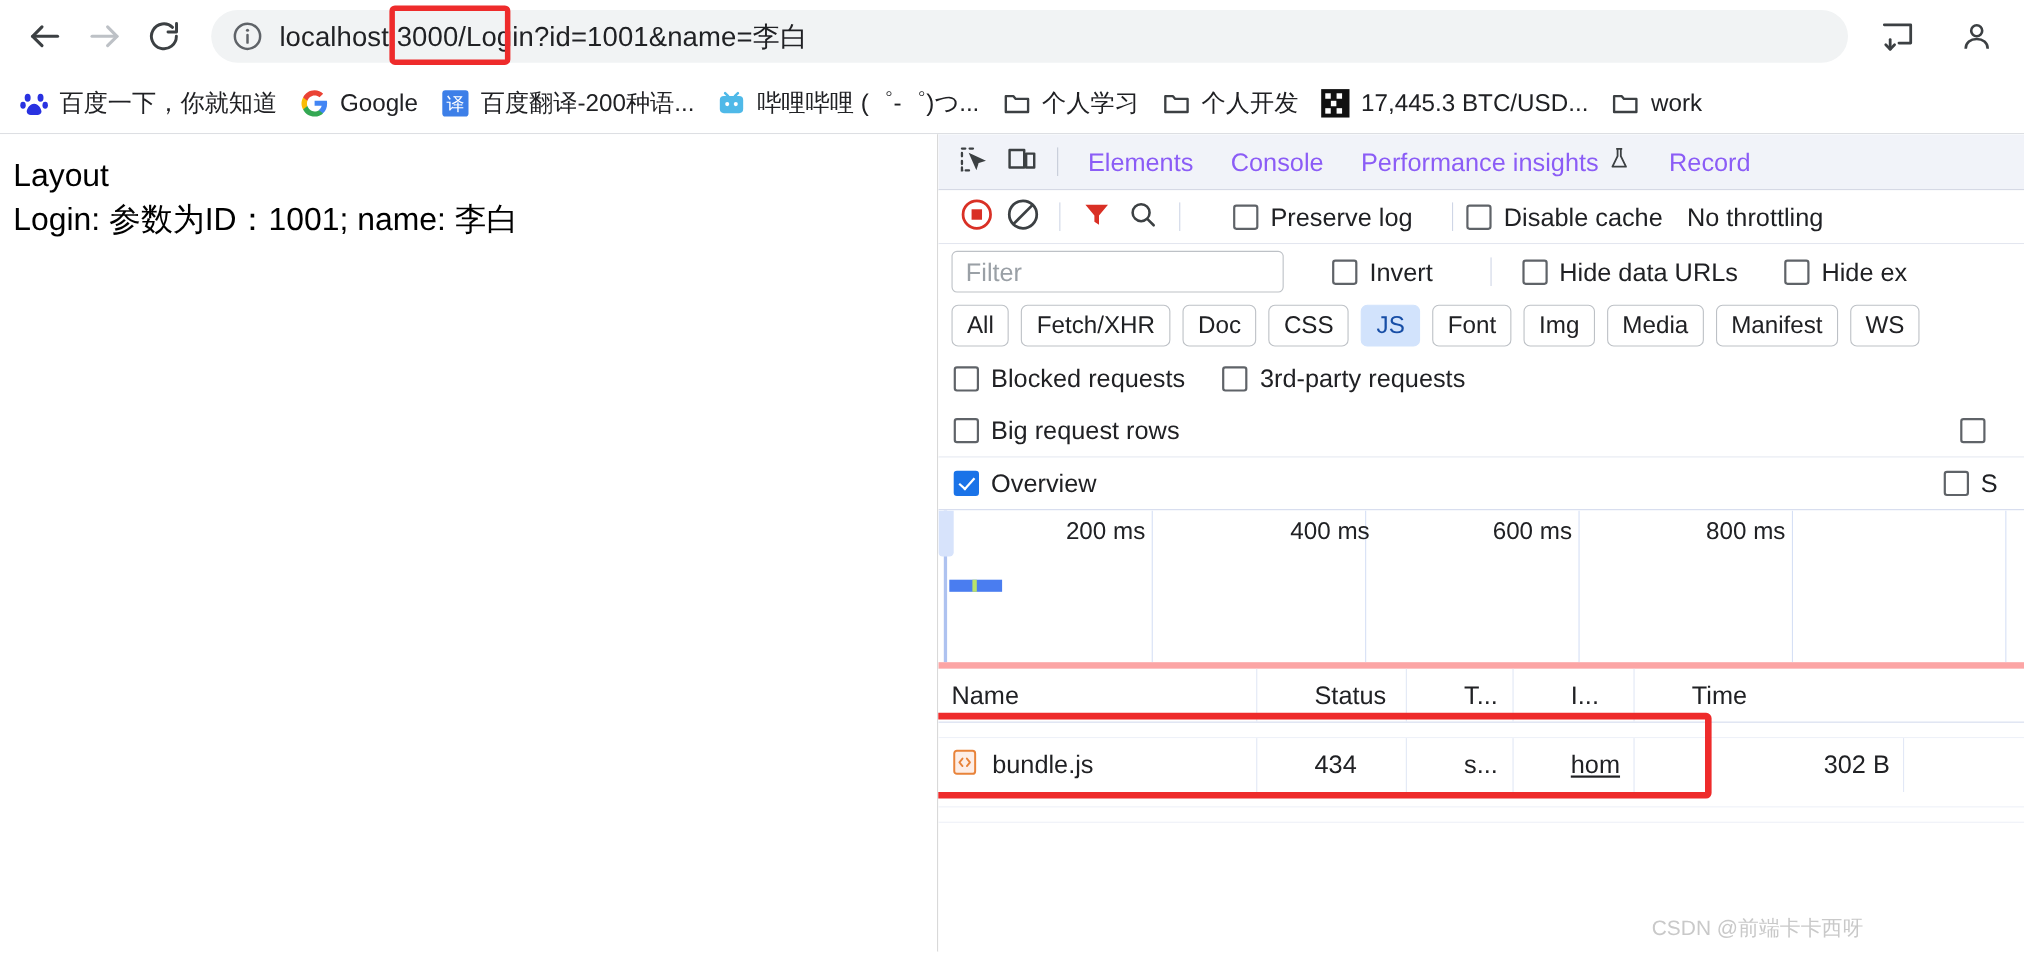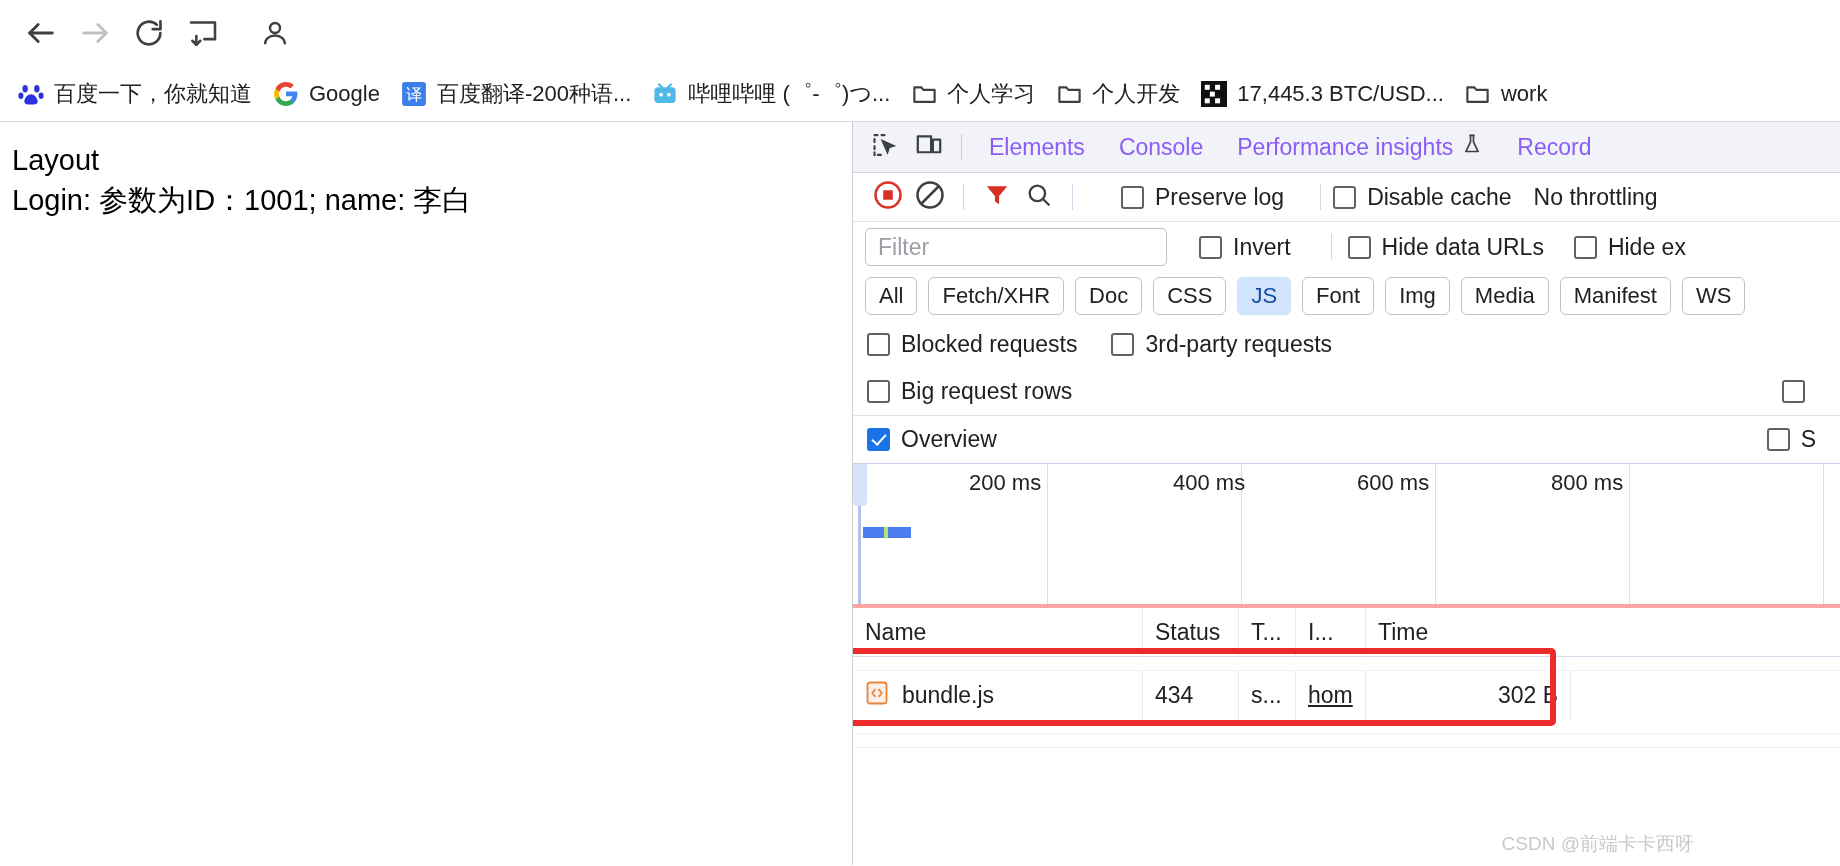--- a/index.html
+++ b/index.html
@@ -161,21 +161,21 @@
   
   .net-row {
     display: flex;
     align-items: center;
     flex: 0 0 auto;
     white-space: nowrap;
     padding-left: 14px;
     background: #ffffff;
   }
   #net-toolbar-1 { height: 49px; border-bottom: 1px solid #e0e4ee; gap: 0; }
-  #net-toolbar-2 { height: 50px; gap: 4px; padding-left: 12px; }
+  #net-toolbar-2 { height: 50px; gap: 16px; padding-left: 12px; }
   #net-toolbar-3 { height: 48px; gap: 11px; padding-left: 12px; }
   #net-toolbar-4 { height: 48px; gap: 0; padding-left: 14px; }
   #net-toolbar-5 { height: 48px; gap: 0; padding-left: 14px; border-bottom: 1px solid #e0e4ee; position: relative; }
   #net-toolbar-6 { height: 48px; gap: 0; padding-left: 14px; border-bottom: 1px solid #c8d0e8; position: relative; }
 
   .vsep { width: 1px; height: 26px; background: #cfd6e6; margin: 0 12px; flex: 0 0 auto; }
 
   .net-icon-btn {
     width: 42px; height: 42px;
     display: flex; align-items: center; justify-content: center;
@@ -239,21 +239,21 @@
     border-color: #d2e3fc;
     color: #174ea6;
   }
 
   
   #overview-timeline {
     height: 144px;
     background: #ffffff;
     position: relative;
     flex: 0 0 auto;
-    border-bottom: 4px solid #fca5a5;
+    border-bottom: 6px solid #fca5a5;
     overflow: hidden;
   }
   .tl-col {
     position: absolute;
     top: 0; bottom: 0;
     border-right: 1px solid #d6e0f5;
   }
   .tl-label {
     position: absolute;
     top: 6px;
@@ -280,21 +280,21 @@
   #tl-bar::after {
     content: "";
     position: absolute;
     left: 21px; top: 0;
     width: 4px; height: 11px;
     background: #b9e36a;
   }
 
   
   #net-table { flex: 1 1 auto; display: flex; flex-direction: column; position: relative; min-height: 0; }
-  .tbl-row { display: flex; align-items: flex-end; height: 49px; flex: 0 0 auto; }
+  .tbl-row { display: flex; align-items: flex-end; height: 49px; flex: 0 0 auto; gap: 40px; }
   #tbl-header { border-bottom: 1px solid #d5dcee; background: #ffffff; }
   .th, .td {
     font-size: 23px;
     color: #202124;
     padding: 0 12px;
     display: flex; align-items: center;
     height: 100%;
     border-right: 1px solid #e2e8f6;
     overflow: hidden;
     white-space: nowrap;
@@ -360,20 +360,31 @@
 
     <div class="nav-btn">
       <span>
         <svg width="32" height="32" viewBox="0 0 24 24" fill="none" stroke="#3c4043" stroke-width="2" stroke-linecap="round">
           <path d="M20.5 12a8.5 8.5 0 1 1-2.6-6.1"></path>
           <polyline points="20.6 3.3 20.6 9.1 14.8 9.1" stroke-linejoin="round"></polyline>
         </svg>
       </span>
     </div>
 
+    <div id="omnibox">
+      <span id="site-info-icon">
+        <svg width="30" height="30" viewBox="0 0 24 24" fill="none" stroke="#5f6368" stroke-width="1.8">
+          <circle cx="12" cy="12" r="9.2"></circle>
+          <line x1="12" y1="11" x2="12" y2="16.6" stroke-linecap="round"></line>
+          <circle cx="12" cy="7.6" r="1.15" fill="#5f6368" stroke="none"></circle>
+        </svg>
+      </span>
+      <span id="url-text">localhost:3000/Login?id=1001&amp;name=李白</span>
+      <div id="url-annotation"></div>
+    </div>
 
     <div id="toolbar-right">
       <div class="nav-btn">
         <span>
           <svg width="32" height="32" viewBox="0 0 24 24" fill="none" stroke="#3c4043" stroke-width="1.9" stroke-linecap="round" stroke-linejoin="round">
             <path d="M3 4.2h18v12.4H13"></path>
             <path d="M7 14.2v6.6"></path>
               <path d="M4 17.8l3 3 3-3"></path>
           </svg>
         </span>

